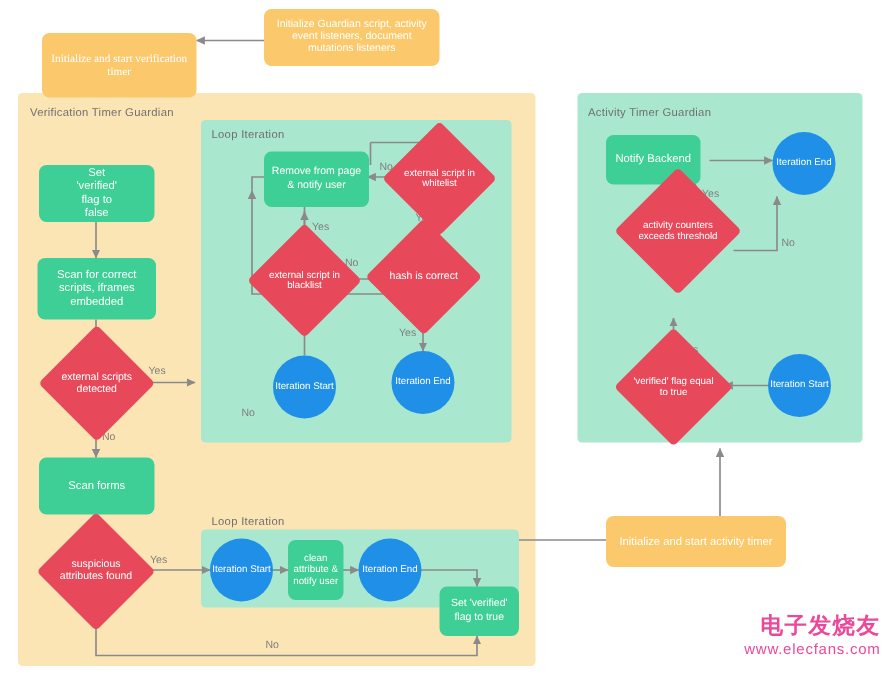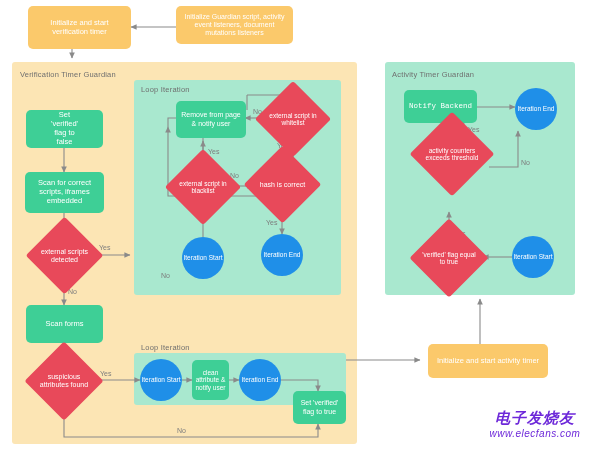--- a/index.html
+++ b/index.html
@@ -61,25 +61,24 @@
   .edge-label{
     position:absolute;
     font-size:7px;
     color:#7d7d7d;
     white-space:nowrap;
   }
 
   
   .wm{
     position:absolute;
-    color:#6d28d9;
-    text-align:center;
+    color:#ec4899;
+    text-align:right;
     line-height:1.25;
     user-select:none;
-    font-style:italic;
   }
   .wm .cn{font-size:15px;letter-spacing:1px;font-weight:bold;}
   .wm .url{font-size:10px;letter-spacing:.5px;}
 </style>
 </head>
 <body>
 
 <div id="canvas">
 
   <div class="swim swim-orange" style="left:12px;top:62px;width:345px;height:382px;"></div>
@@ -172,21 +171,21 @@
   <div class="edge-label" style="left:208px;top:148px;">Yes</div>
   <div class="edge-label" style="left:230px;top:172px;">No</div>
   <div class="edge-label" style="left:161px;top:272px;">No</div>
   <div class="edge-label" style="left:266px;top:219px;">Yes</div>
   <div class="edge-label" style="left:100px;top:370px;">Yes</div>
   <div class="edge-label" style="left:177px;top:427px;">No</div>
   <div class="edge-label" style="left:468px;top:126px;">Yes</div>
   <div class="edge-label" style="left:521px;top:159px;">No</div>
   <div class="edge-label" style="left:454px;top:230px;">Yes</div>
 
-  <div class="node rect orange" style="left:28px;top:6px;width:103px;height:43px;font-size:7.5px;padding:0 6px;">Initialize and start verification timer</div>
+  <div class="node rect orange" style="left:28px;top:22px;width:103px;height:43px;font-size:7.5px;padding:0 6px;font-family:Liberation Serif, serif;">Initialize and start verification timer</div>
 
   <div class="node rect orange" style="left:176px;top:6px;width:117px;height:38px;font-size:7px;padding:0 4px;">Initialize Guardian script, activity event listeners, document mutations listeners</div>
 
   <div class="node rect green" style="left:26px;top:110px;width:77px;height:38px;font-size:7.5px;padding:0 21px;">Set 'verified' flag to false</div>
 
   <div class="node rect green" style="left:25px;top:172px;width:79px;height:41px;font-size:7.5px;padding:0 5px;">Scan for correct scripts, iframes embedded</div>
 
   <div class="diamond-wrap" style="left:37px;top:228px;width:55px;height:55px;">
     <div class="diamond"></div>
     <div class="diamond-txt" style="font-size:7px;">external scripts detected</div>
@@ -221,23 +220,23 @@
   <div class="node circle" style="left:261px;top:234px;width:42px;height:42px;font-size:6.5px;">Iteration End</div>
 
   <div class="node circle" style="left:140px;top:359px;width:42px;height:42px;font-size:6.5px;">Iteration Start</div>
 
   <div class="node rect green" style="left:192px;top:360px;width:37px;height:40px;font-size:6.5px;padding:0 2px;">clean attribute &amp; notify user</div>
 
   <div class="node circle" style="left:239px;top:359px;width:42px;height:42px;font-size:6.5px;">Iteration End</div>
 
   <div class="node rect green" style="left:293px;top:391px;width:53px;height:33px;font-size:7px;padding:0 3px;">Set 'verified' flag to true</div>
 
-  <div class="node rect orange" style="left:428px;top:344px;width:120px;height:34px;font-size:7.5px;padding:0 6px;">Initialize and start activity timer</div>
-
-  <div class="node rect green" style="left:404px;top:90px;width:73px;height:33px;font-size:7.5px;padding:0 3px;font-family:Liberation Mono, monospace;">Notify Backend</div>
+  <div class="node rect orange" style="left:404px;top:344px;width:120px;height:34px;font-size:7.5px;padding:0 6px;">Initialize and start activity timer</div>
+
+  <div class="node rect green" style="left:404px;top:90px;width:63px;height:33px;font-size:7.5px;padding:0 3px;">Notify Backend</div>
 
   <div class="node circle" style="left:515px;top:88px;width:42px;height:42px;font-size:6.5px;">Iteration End</div>
 
   <div class="diamond-wrap" style="left:422px;top:124px;width:60px;height:60px;">
     <div class="diamond"></div>
     <div class="diamond-txt" style="font-size:6.5px;">activity counters exceeds threshold</div>
   </div>
 
   <div class="diamond-wrap" style="left:421px;top:230px;width:56px;height:56px;">
     <div class="diamond"></div>

